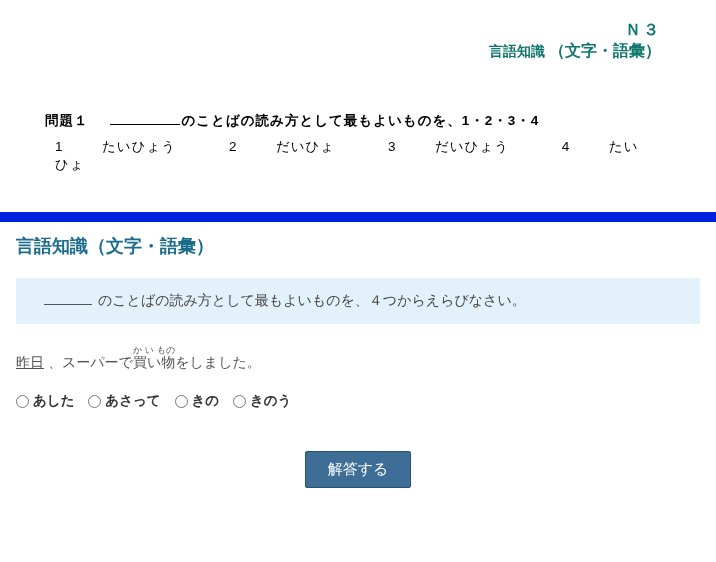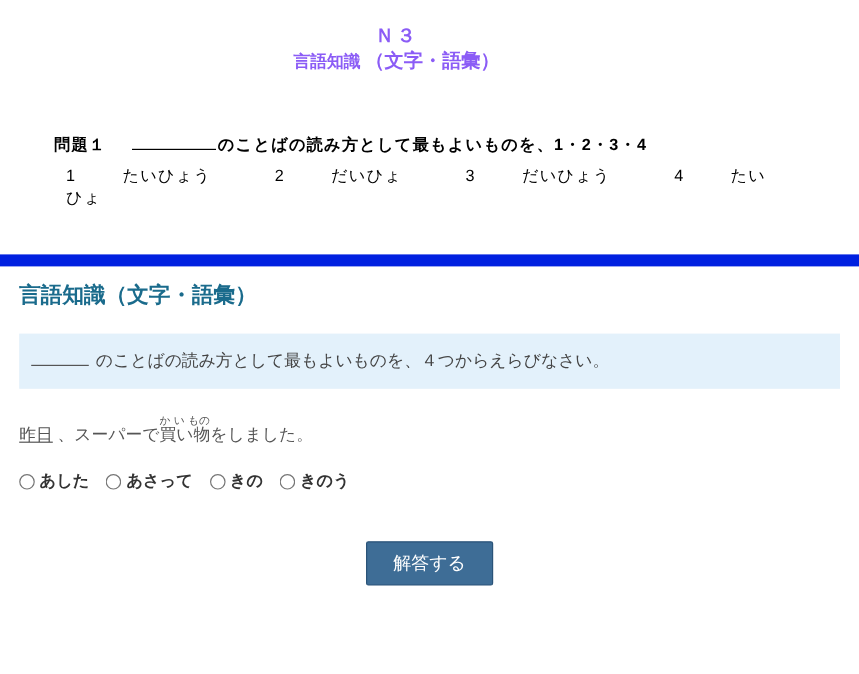--- a/index.html
+++ b/index.html
@@ -4,23 +4,23 @@
 <style>
   * { box-sizing: border-box; margin: 0; padding: 0; }
   body {
     font-family: "Hiragino Kaku Gothic Pro", "Meiryo", sans-serif;
     background: #fff;
     width: 716px;
     color: #333;
     font-size: 14px;
   }
   .header {
-    text-align: center;
+    text-align: right;
     padding: 20px 55px 10px 0;
-    color: #8b5cf6;
+    color: #0f766e;
   }
   .level {
     font-size: 16px;
     font-weight: bold;
     letter-spacing: 2px;
   }
   .category {
     font-size: 14px;
     font-weight: bold;
   }
@@ -77,21 +77,21 @@
     padding: 12px 16px 0 16px;
   }
   .sec2-title {
     color: #1a6b8c;
     font-weight: bold;
     font-size: 18px;
     margin-bottom: 20px;
   }
   .instruction-box {
     background: #e3f1fb;
-    padding: 14px 10px;
+    padding: 14px 28px;
     margin-bottom: 6px;
     color: #444;
   }
   .blank2 {
     border-bottom: 1px solid #555;
     display: inline-block;
     width: 48px;
     margin-right: 2px;
   }
   .q2-sentence {

